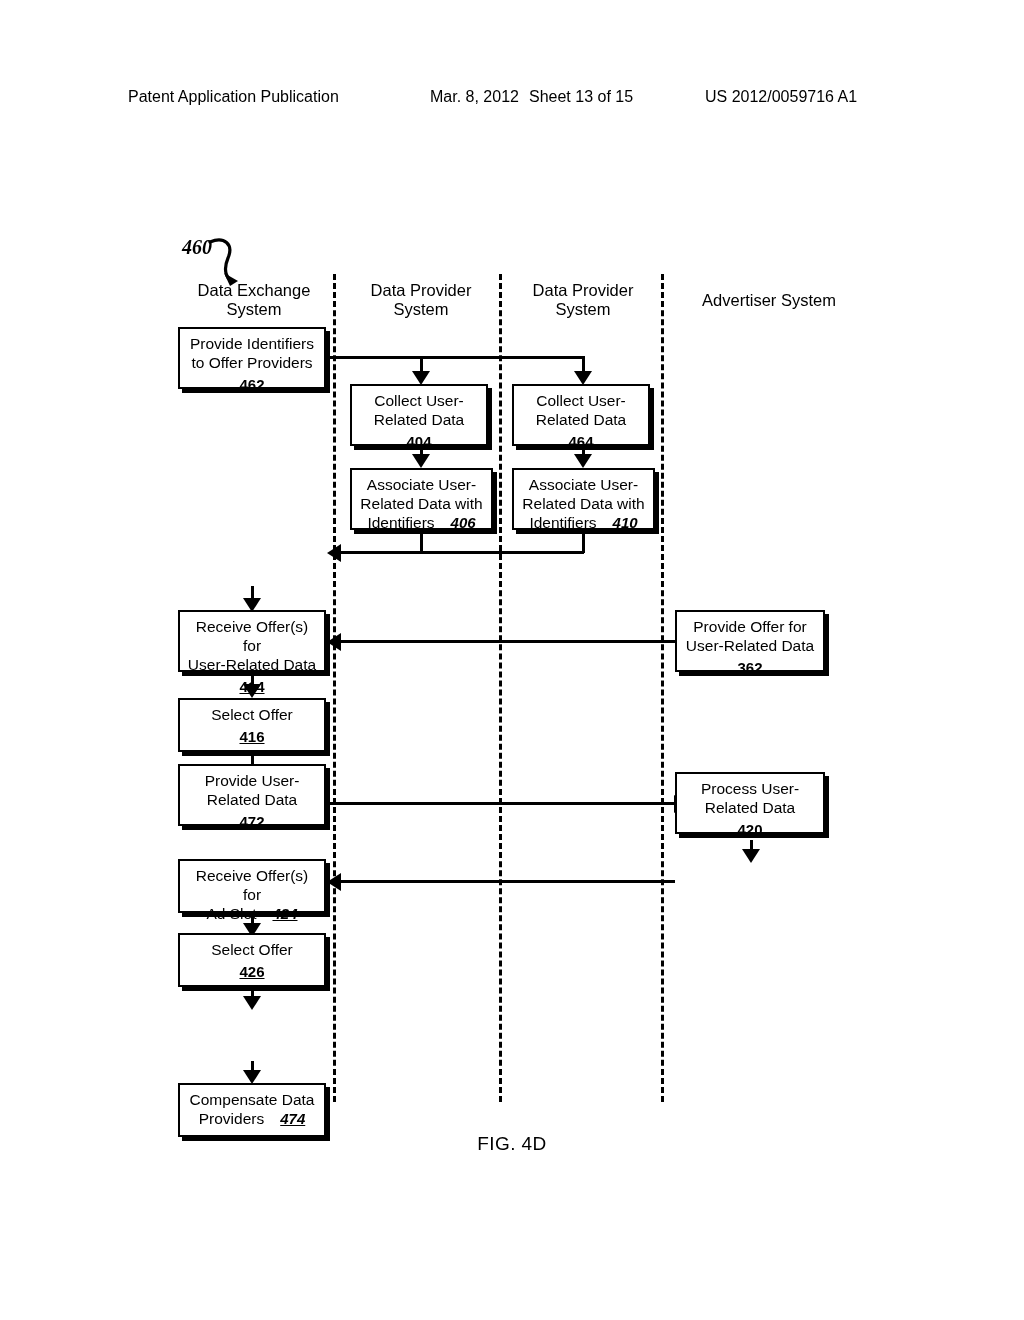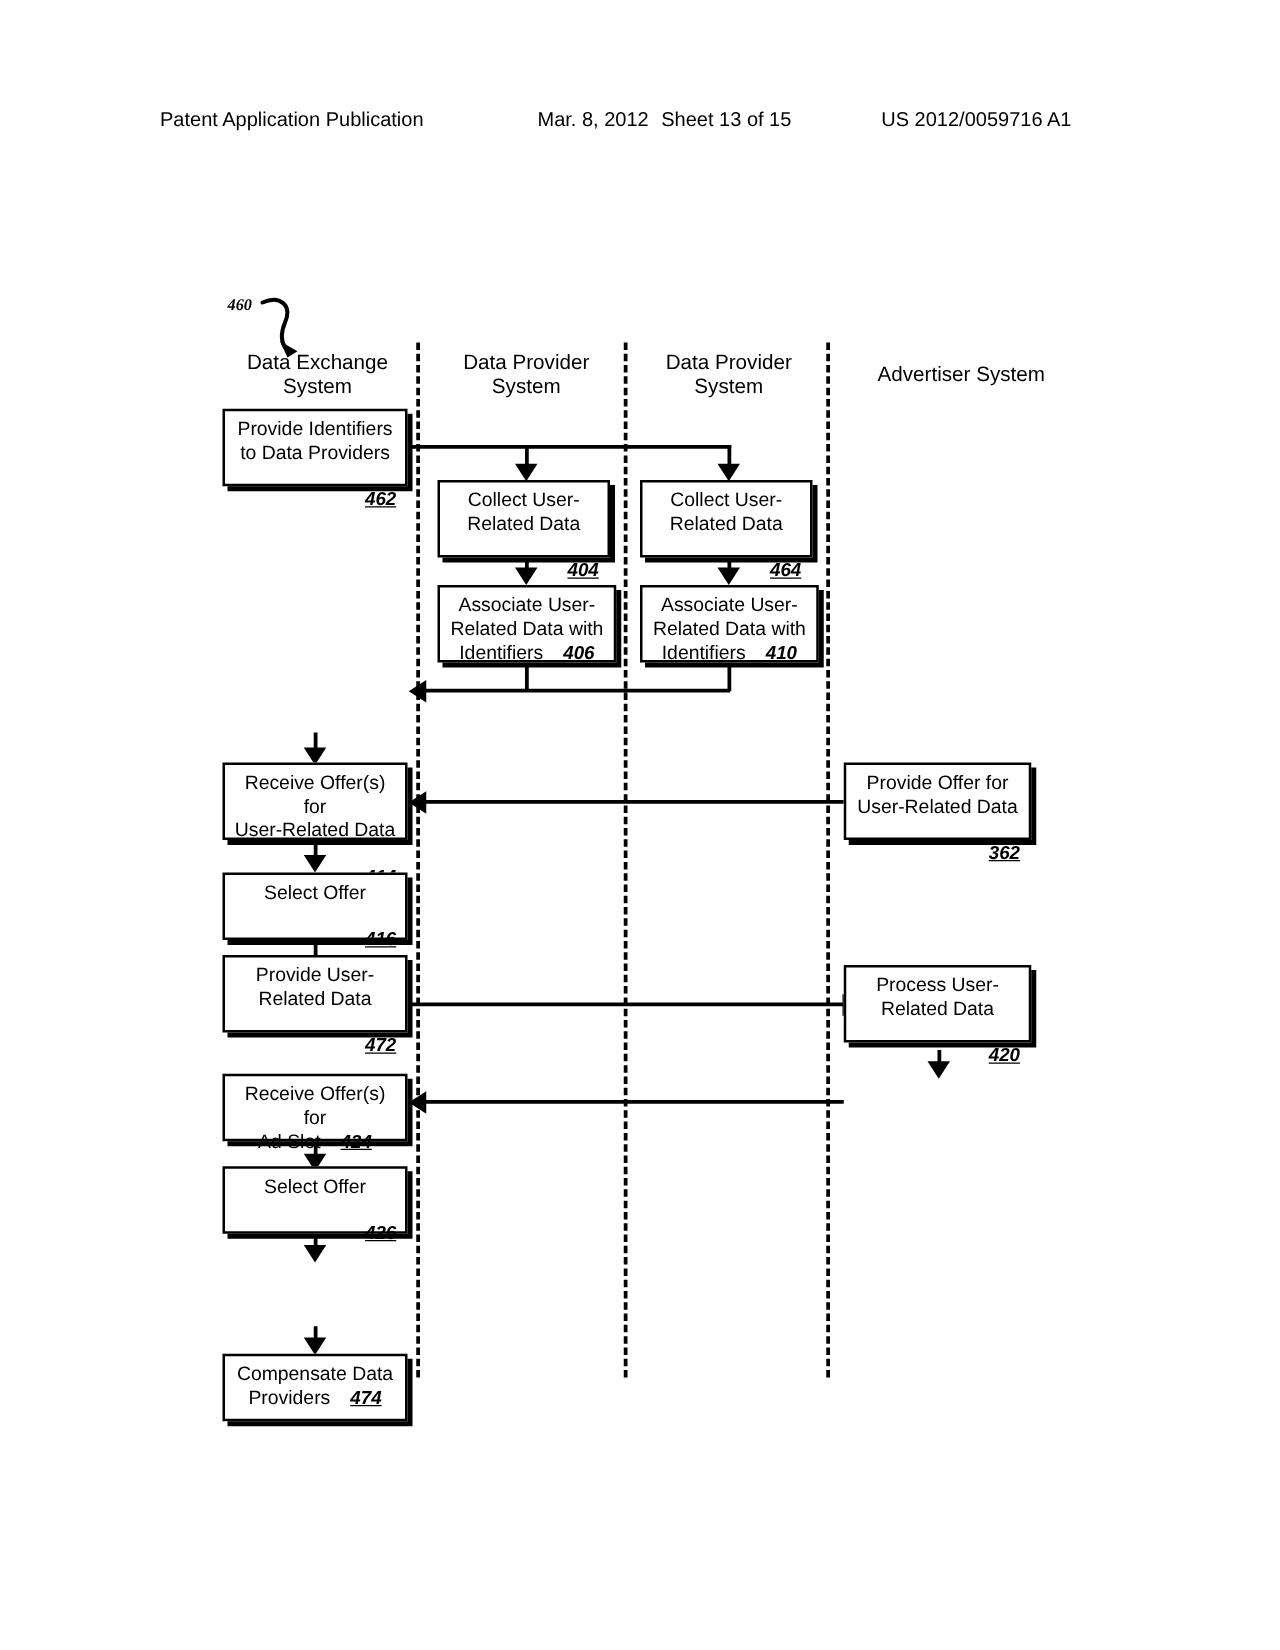--- a/index.html
+++ b/index.html
@@ -58,26 +58,25 @@
     line-height: 19px;
     padding: 5px 7px 4px 7px;
   }
   .pbox .ptext {
     display: block;
     text-align: center;
     white-space: pre-line;
   }
   .pbox .pnum {
     display: block;
-    text-align: right;
-    font-style: italic;
+    text-align: center;
     font-weight: bold;
     text-decoration: underline;
     font-size: 15px;
-    margin-top: 18px;
+    margin-top: 3px;
   }
   
   .pbox.inline-num .ptext { text-align: center; }
   .pbox.inline-num .lastline {
     display: block;
     text-align: center;
   }
   .pbox.inline-num .lastline .lbl { margin-right: 16px; }
   .pbox.inline-num .lastline .pnum-inline {
     font-style: italic;
@@ -117,21 +116,21 @@
   }
 
   
   .ref-460 {
     position: absolute;
     left: 182px;
     top: 236px;
     font-family: "Liberation Serif", serif;
     font-style: italic;
     font-weight: bold;
-    font-size: 13px;
+    font-size: 20px;
   }
   .ref-curve { position: absolute; left: 208px; top: 234px; }
 
   
   .fig-caption {
     position: absolute;
     left: 0;
     top: 1133px;
     width: 1024px;
     text-align: center;
@@ -211,21 +210,21 @@
   <div class="arrow-down" style="left:243px; top:923px;"></div>
 
   <div class="vline" style="left:251px; top:987px; height:16px;"></div>
   <div class="arrow-down" style="left:243px; top:996px;"></div>
 
   <div class="vline" style="left:251px; top:1061px; height:16px;"></div>
   <div class="arrow-down" style="left:243px; top:1070px;"></div>
 
   <div class="pbox" style="left:178px; top:327px; width:148px; height:62px;">
     <span class="ptext">Provide Identifiers
-to Data Providers</span>
+to Offer Providers</span>
     <span class="pnum">462</span>
   </div>
 
   <div class="pbox" style="left:350px; top:384px; width:138px; height:62px;">
     <span class="ptext">Collect User-
 Related Data</span>
     <span class="pnum">404</span>
   </div>
 
   <div class="pbox" style="left:512px; top:384px; width:138px; height:62px;">
@@ -286,14 +285,15 @@
     <span class="ptext">Select Offer</span>
     <span class="pnum">426</span>
   </div>
 
 
   <div class="pbox inline-num" style="left:178px; top:1083px; width:148px; height:54px;">
     <span class="ptext">Compensate Data</span>
     <span class="lastline"><span class="lbl">Providers</span><span class="pnum-inline">474</span></span>
   </div>
 
+  <div class="fig-caption">FIG. 4D</div>
 
 </div>
 
 </body></html>

